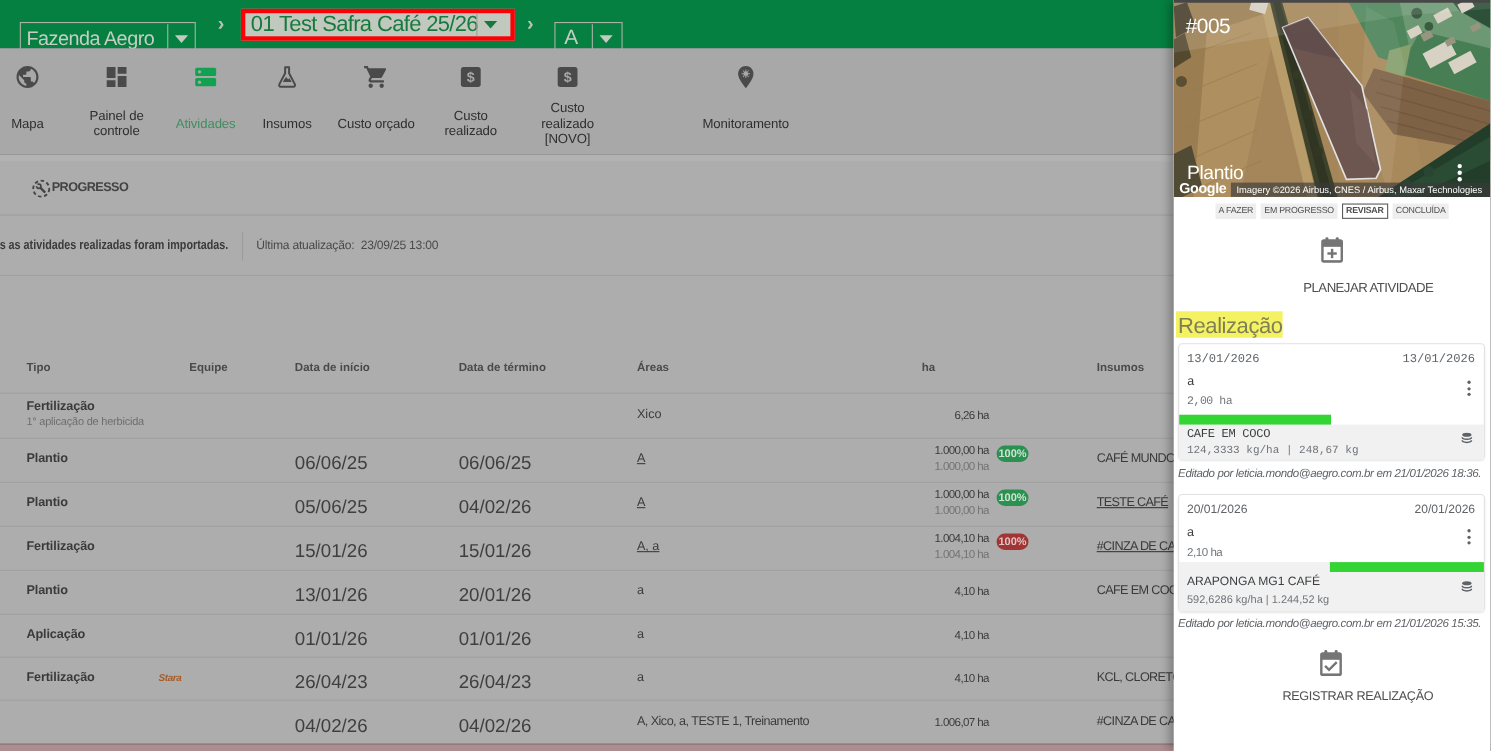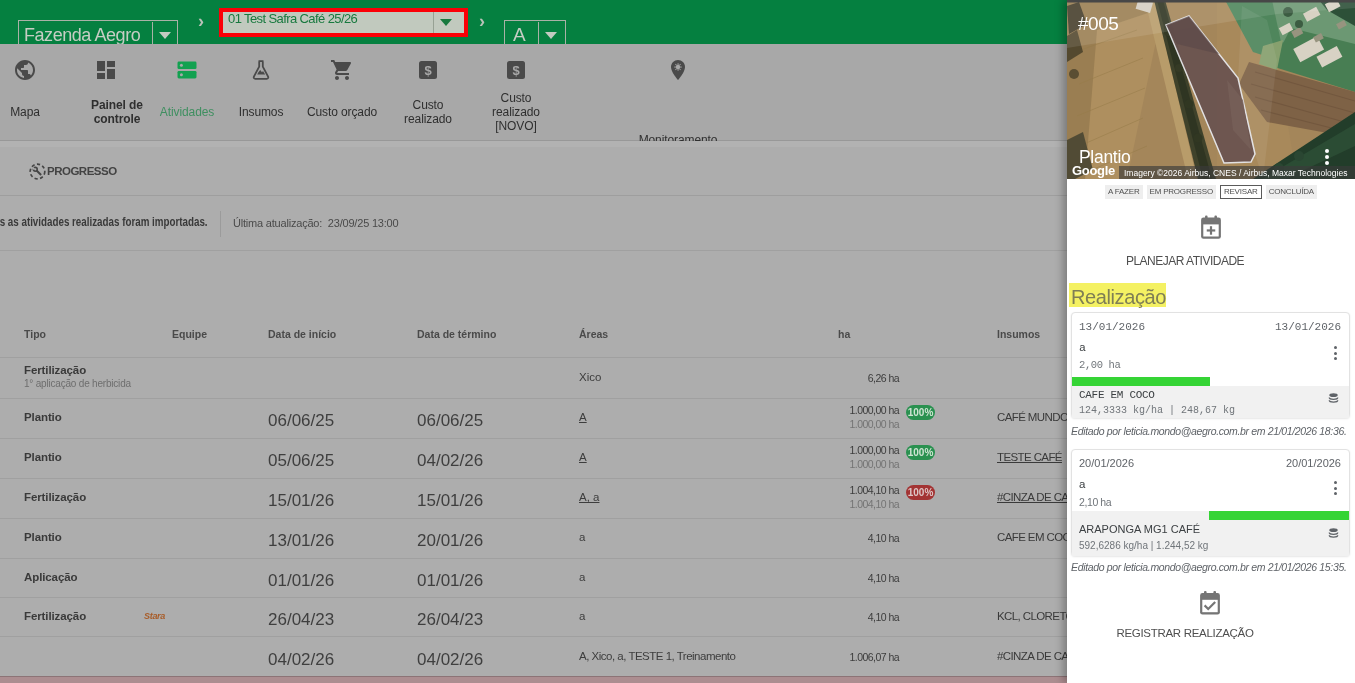--- a/index.html
+++ b/index.html
@@ -45,21 +45,21 @@
   .cdate { position:absolute; font-size:11px; color:#5f6368; }
   .cname { position:absolute; left:7px; font-size:11.5px; color:#3c4043; }
   .cha { position:absolute; left:7px; font-size:10.5px; color:#70757a; letter-spacing:-0.4px; }
   .gsec { position:absolute; left:0; width:277px; background:#f1f1f1; }
   .gbar { position:absolute; height:9px; background:#35d435; }
   .pname { position:absolute; left:7px; font-size:11px; color:#3c4043; letter-spacing:-0.3px; }
   .pval { position:absolute; left:7px; font-size:10px; color:#70757a; }
   .edit { position:absolute; left:4px; font-size:10.5px; font-style:italic; color:#5f6368; letter-spacing:-0.35px; white-space:nowrap; }
   .dots3 { position:absolute; width:3px; }
   .dots3 span { display:block; width:3px; height:3px; border-radius:50%; background:#5f6368; margin-bottom:2.5px; }
-  .panelbtn { position:absolute; left:0; width:236px; text-align:center; color:#4f4f4f; font-size:11.5px; letter-spacing:-0.3px; }
+  .panelbtn { position:absolute; left:0; width:236px; text-align:right; color:#4f4f4f; font-size:11.5px; letter-spacing:-0.3px; }
 </style>
 </head>
 <body>
 
 <div id="topbar">
   <div class="tb-box" style="left:18px; width:160px;">
     <span class="tb-txt" style="left:5px; font-size:18px; letter-spacing:-0.45px; top:3.5px;">Fazenda Aegro</span>
     <div class="tb-sep" style="left:133px;"></div>
     <div class="tb-tri" style="left:140px;"></div>
   </div>
@@ -76,21 +76,21 @@
     <div class="titem" style="left: -35px; width: 120px;">
       <div style="position:absolute; top:14px; left:50%; transform:translateX(-50%); width:24px; height:24px;"><svg width="24" height="24" viewBox="0 0 24 24">
           <path fill="#4a4a4a" d="M12 2C6.48 2 2 6.48 2 12s4.48 10 10 10 10-4.48 10-10S17.52 2 12 2zm-1 17.93c-3.95-.49-7-3.85-7-7.93 0-.62.08-1.21.21-1.79L9 15v1c0 1.1.9 2 2 2v1.93zm6.9-2.54c-.26-.81-1-1.39-1.9-1.39h-1v-3c0-.55-.45-1-1-1H8v-2h2c.55 0 1-.45 1-1V7h2c1.1 0 2-.9 2-2v-.41c2.93 1.19 5 4.06 5 7.41 0 2.08-.8 3.97-2.1 5.39z"></path>
         </svg></div>
       <div style="position:absolute; top:61px; left:0; width:120px; text-align:center; ">Mapa</div>
     </div>
     <div class="titem" style="left: 46px; width: 120px;">
       <div style="position:absolute; top:14px; left:50%; transform:translateX(-50%); width:24px; height:24px;"><svg width="24" height="24" viewBox="0 0 24 24">
           <path fill="#4a4a4a" d="M3 13h8V3H3v10zm0 8h8v-6H3v6zm10 0h8V11h-8v10zm0-18v6h8V3h-8z"></path>
         </svg></div>
-      <div style="position:absolute; top:54px; left:11px; width:120px; text-align:center;font-weight:bold; ">Painel de<br>controle</div>
+      <div style="position:absolute; top:54px; left:0; width:120px; text-align:center; ">Painel de<br>controle</div>
     </div>
     <div class="titem" style="left: 127px; width: 120px;">
       <div style="position:absolute; top:14px; left:50%; transform:translateX(-50%); width:24px; height:24px;"><svg width="24" height="24" viewBox="0 0 24 24">
           <rect x="2.5" y="3.5" width="19" height="7.6" rx="1.4" fill="#12a150"></rect>
           <rect x="2.5" y="12.9" width="19" height="7.6" rx="1.4" fill="#12a150"></rect>
           <circle cx="6.4" cy="7.3" r="1.5" fill="#a8a8a8"></circle>
           <circle cx="6.4" cy="16.7" r="1.5" fill="#a8a8a8"></circle>
         </svg></div>
       <div style="position:absolute; top:61px; left:0; width:120px; text-align:center; color:#3f8f60;">Atividades</div>
     </div>
@@ -129,21 +129,21 @@
             <rect x="11.6" y="5.2" width="0.9" height="2"></rect>
             <rect x="11.6" y="10.8" width="0.9" height="2"></rect>
             <rect x="8.2" y="8.6" width="2" height="0.9"></rect>
             <rect x="13.8" y="8.6" width="2" height="0.9"></rect>
             <rect x="9.2" y="6.3" width="1.6" height="0.8" transform="rotate(45 10 6.7)"></rect>
             <rect x="13.2" y="6.3" width="1.6" height="0.8" transform="rotate(-45 14 6.7)"></rect>
             <rect x="9.2" y="10.9" width="1.6" height="0.8" transform="rotate(-45 10 11.3)"></rect>
             <rect x="13.2" y="10.9" width="1.6" height="0.8" transform="rotate(45 14 11.3)"></rect>
           </g>
         </svg></div>
-      <div style="position:absolute; top:61px; left:0; width:120px; text-align:center;margin-top:28px; ">Monitoramento</div>
+      <div style="position:absolute; top:61px; left:0; width:120px; text-align:center; ">Monitoramento</div>
     </div>
   </div>
 
 <div id="gapband"></div>
 <div id="progband">
   <svg class="abs" style="left:29px; top:164px; top:16px;" width="17" height="17" viewBox="0 0 17 17">
     <circle cx="8.5" cy="8.5" r="7.3" fill="none" stroke="#454545" stroke-width="1.7" stroke-dasharray="3.2 2.4"></circle>
     <line x1="7.6" y1="7.6" x2="12.1" y2="12.1" stroke="#454545" stroke-width="2.1"></line>
     <circle cx="6.3" cy="6.3" r="1.9" fill="none" stroke="#454545" stroke-width="1.6"></circle>
     <rect x="3.4" y="4.6" width="2.4" height="1.7" fill="#adadad" transform="rotate(45 4.6 5.4)"></rect>
@@ -233,21 +233,21 @@
   <div class="c-date" style="top:399px; left:417px;">04/02/26</div>
   <div class="c-area" style="top:399px; letter-spacing:-0.5px;">A, Xico, a, TESTE 1, Treinamento</div>
   <div class="c-ha" style="top:400px;">1.006,07 ha</div>
   <div class="c-ins" style="top:399px;">#CINZA DE CAFÉ</div>
   <div class="row" style="top:425px; height:0;"></div>
 </div>
 
 <div id="redstrip"></div>
 
 <div id="tourbox">
-  <span style="position:absolute; left:5px; top:-1px; font-size:13px; letter-spacing:-0.6px; color:#17793e;">01 Test Safra Café 25/26</span>
+  <span style="position:absolute; left:5px; top:-1px; font-size:20px; letter-spacing:-0.6px; color:#17793e;">01 Test Safra Café 25/26</span>
   <div style="position:absolute; left:210px; top:0; width:1px; height:21px; background:#97a194;"></div>
   <div style="position:absolute; left:217px; top:7px; width:0; height:0; border-left:6px solid transparent; border-right:6px solid transparent; border-top:7px solid #17793e;"></div>
 </div>
 
 <div id="panel">
   <div id="mapbox" style="position:absolute; left:0; top:0; width:288px; height:179px; overflow:hidden;">
 <svg width="288" height="179" viewBox="0 0 288 179">
   <rect width="288" height="179" fill="#a4865a"></rect>
 
   <polygon points="0,0 86,0 40,179 0,179" fill="#9a7e52"></polygon>
@@ -328,21 +328,21 @@
   <text x="12" y="163" font-size="17.5" letter-spacing="-0.3" fill="#ffffff" font-family="Liberation Sans">Plantio</text>
   <g fill="#ffffff">
           <circle cx="260" cy="151" r="2"></circle>
           <circle cx="260" cy="157" r="2"></circle>
           <circle cx="260" cy="163" r="2"></circle>
         </g>
   <text x="5" y="175" font-size="13" fill="#ffffff" font-family="Liberation Sans" font-weight="bold" letter-spacing="-0.3">Google</text>
 </svg></div>
 
   <div style="position:absolute; left:0; top:185px; width:288px; text-align:center; white-space:nowrap;">
-    <span class="chip">A FAZER</span><span class="chip">EM PROGRESSO</span><span class="chip" style="background:#fff; border:1px solid #5a5a5a; line-height:12px;">REVISAR</span><span class="chip">CONCLUÍDA</span>
+    <span class="chip">A FAZER</span><span class="chip">EM PROGRESSO</span><span class="chip" style="background:#fff; border:1px solid #5a5a5a; line-height:12px;font-weight:bold;">REVISAR</span><span class="chip">CONCLUÍDA</span>
   </div>
 
   <svg class="abs" style="left:133px; top:215px;" width="22" height="25" viewBox="0 0 22 25">
     <rect x="5" y="0.6" width="2.6" height="4.5" rx="1.1" fill="#757575"></rect>
     <rect x="14.4" y="0.6" width="2.6" height="4.5" rx="1.1" fill="#757575"></rect>
     <rect x="1.1" y="2.6" width="19.8" height="21.2" rx="2.4" fill="#757575"></rect>
     <rect x="3.3" y="9.4" width="15.4" height="12.1" fill="#ffffff"></rect>
     <rect x="9.9" y="11.2" width="2.2" height="8.5" fill="#757575"></rect>
     <rect x="6.75" y="14.35" width="8.5" height="2.2" fill="#757575"></rect>
   </svg>

